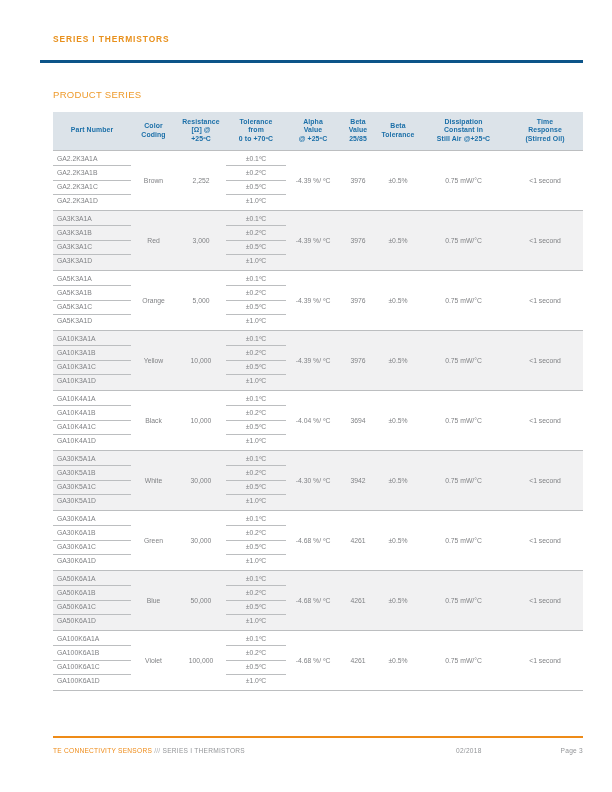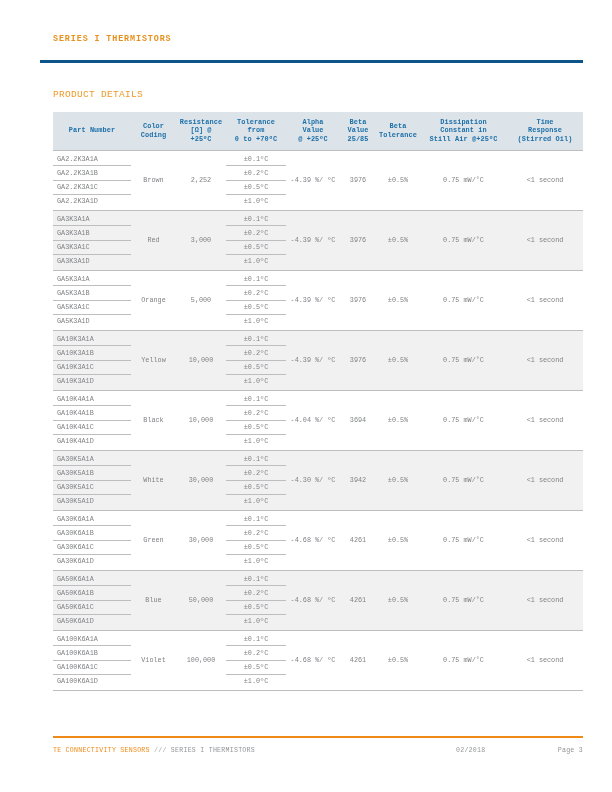--- a/index.html
+++ b/index.html
@@ -10,21 +10,21 @@
     background: #ffffff;
     font-family: "Liberation Sans", sans-serif;
     color: #808285;
     position: relative;
     overflow: hidden;
   }
 
   .page {
     position: absolute;
     left: 0; top: 0;
-    width: 612px; height: 663px; font-family: Liberation Mono, monospace;
+    width: 612px; height: 663px;
   }
 
   
   .doc-header {
     position: absolute;
     left: 53px;
     top: 33px;
     width: 530px;
   }
   .series-title {
@@ -166,21 +166,21 @@
 </head>
 <body>
 
 <div class="page">
 
   <div class="doc-header">
     <div class="series-title">SERIES I THERMISTORS</div>
   </div>
   <div class="header-rule"></div>
 
-  <div class="section-title">PRODUCT DETAILS</div>
+  <div class="section-title">PRODUCT SERIES</div>
 
   <div class="table-wrap">
     <table class="spec">
       <colgroup>
         <col class="c-part">
           <col class="c-color">
           <col class="c-res">
           <col class="c-tol">
         <col class="c-alpha">
           <col class="c-beta">

